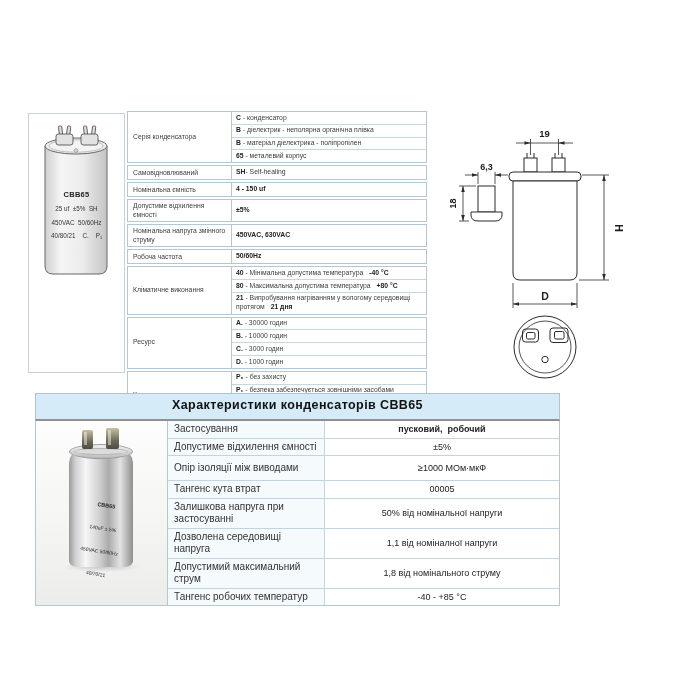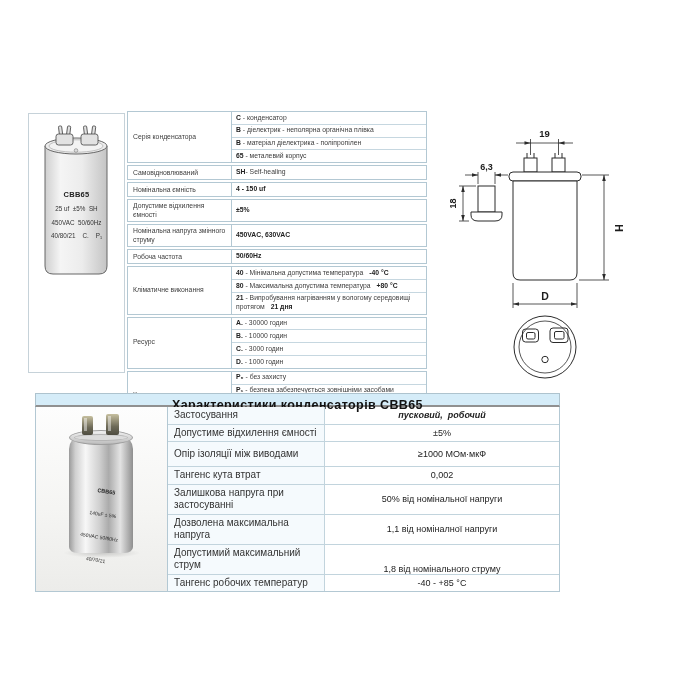--- a/index.html
+++ b/index.html
@@ -26,36 +26,36 @@
   .vrow .b2{margin-left:6px;color:#222;}.h11{min-height:11px;}.h16{min-height:16px;}.h17{min-height:17px;}
   .single .vrow{display:flex;align-items:center;min-height:13px;}
   .tall .vrow{display:flex;align-items:center;min-height:18px;}
 
   
   .tech{position:absolute;left:448px;top:122px;}
   .tech text{font-family:"Liberation Sans","DejaVu Sans",sans-serif;fill:#1d1d1d;font-weight:bold;}
 
   
   .char{position:absolute;left:35px;top:393px;width:525px;}
-  .char-title{height:14px;line-height:23px;border:1px solid #aec3ce;border-bottom:2px solid #909090;
+  .char-title{height:28px;line-height:23px;border:1px solid #aec3ce;border-bottom:2px solid #909090;
               box-sizing:border-box;background:#d5ecf8;font-size:12.5px;font-weight:bold;
               text-align:center;color:#121212;letter-spacing:.4px;}
   .char-body{display:flex;border:1px solid #b3c8d3;border-top:none;box-sizing:border-box;background:#fff;}
   .pcell{width:132px;border-right:1px solid #b3c8d3;position:relative;overflow:hidden;box-sizing:border-box;
          background:linear-gradient(180deg,#fdfdfd 0%,#f5f5f3 55%,#ececea 100%);}
   .rows{flex:1;display:flex;flex-direction:column;}
   .crow{display:flex;}
   .rows .crow:not(:last-child){border-bottom:1px solid #c2d4dd;}
   .cl{width:157px;border-right:1px solid #c2d4dd;background:#f5fafd;display:flex;align-items:center;
       padding:2px 6px;box-sizing:border-box;font-size:10px;color:#333;line-height:1.25;}
   .cv{flex:1;display:flex;align-items:center;justify-content:center;font-size:9px;color:#222;
       text-align:center;white-space:pre-wrap;}
-  .cv.emph{font-weight:bold;font-style:italic;text-align:center;}
+  .cv.emph{font-weight:bold;text-align:center;}
   .rh0{min-height:14px;}.rh1{min-height:14px;}.rh2{min-height:24px;gap:20px;}.rh3{min-height:14px;}
-  .rh4{min-height:26px;}.rh5{min-height:24px;}.rh6{min-height:15px;align-items:flex-end;}.rh7{min-height:14px;}
+  .rh4{min-height:26px;}.rh5{min-height:24px;}.rh6{min-height:15px;}.rh7{min-height:14px;}
 
   
   .pcyl{position:absolute;left:33px;top:30px;width:64px;height:116px;
         border-radius:10px 10px 8px 8px/12px 12px 6px 6px;
         background:linear-gradient(90deg,#9a9a9a 0,#d0d0d0 10%,#f7f7f7 26%,#cfcfcf 48%,#ababab 62%,#e3e3e3 80%,#8f8f8f 100%);}
   .pcap{position:absolute;left:33px;top:23px;width:64px;height:15px;border-radius:50%;
         background:linear-gradient(180deg,#f1f1f1,#bdbdbd);border:1px solid #9e9e9e;box-sizing:border-box;}
   .pcap::after{content:"";position:absolute;left:4px;top:3px;right:4px;bottom:3px;border-radius:50%;
         background:#dcdcdc;border:1px solid #b5b5b5;}
   .pterm{position:absolute;border-radius:2px;background:linear-gradient(180deg,#c6bf9f,#6d6a58 60%,#4e4c40);}
@@ -300,28 +300,28 @@
         <div class="crow rh1">
           <div class="cl">Допустиме відхилення ємності</div>
           <div class="cv">±5%</div>
         </div>
         <div class="crow rh2">
           <div class="cl">Опір ізоляції між виводами</div>
           <div class="cv">≥1000 МОм·мкФ</div>
         </div>
         <div class="crow rh3">
           <div class="cl">Тангенс кута втрат</div>
-          <div class="cv">0,002</div>
+          <div class="cv">00005</div>
         </div>
         <div class="crow rh4">
           <div class="cl">Залишкова напруга при застосуванні</div>
           <div class="cv">50% від номінальної напруги</div>
         </div>
         <div class="crow rh5">
-          <div class="cl">Дозволена максимальна напруга</div>
+          <div class="cl">Дозволена середовищі напруга</div>
           <div class="cv">1,1 від номіналної напруги</div>
         </div>
         <div class="crow rh6">
           <div class="cl">Допустимий максимальний струм</div>
           <div class="cv">1,8 від номінального струму</div>
         </div>
         <div class="crow rh7">
           <div class="cl">Тангенс робочих температур</div>
           <div class="cv">-40 - +85 °C</div>
         </div>

